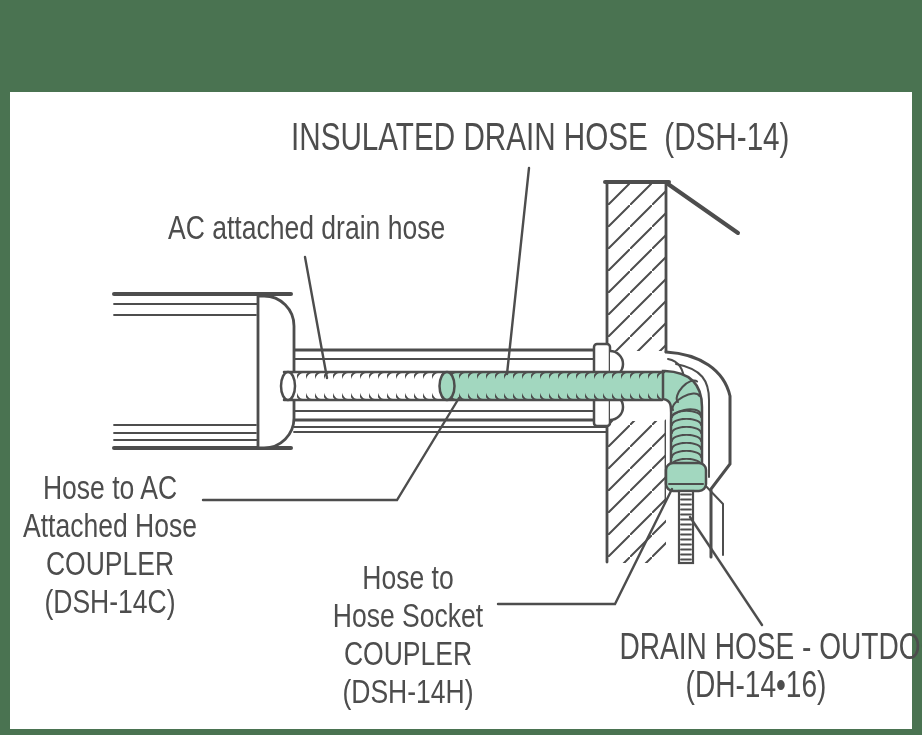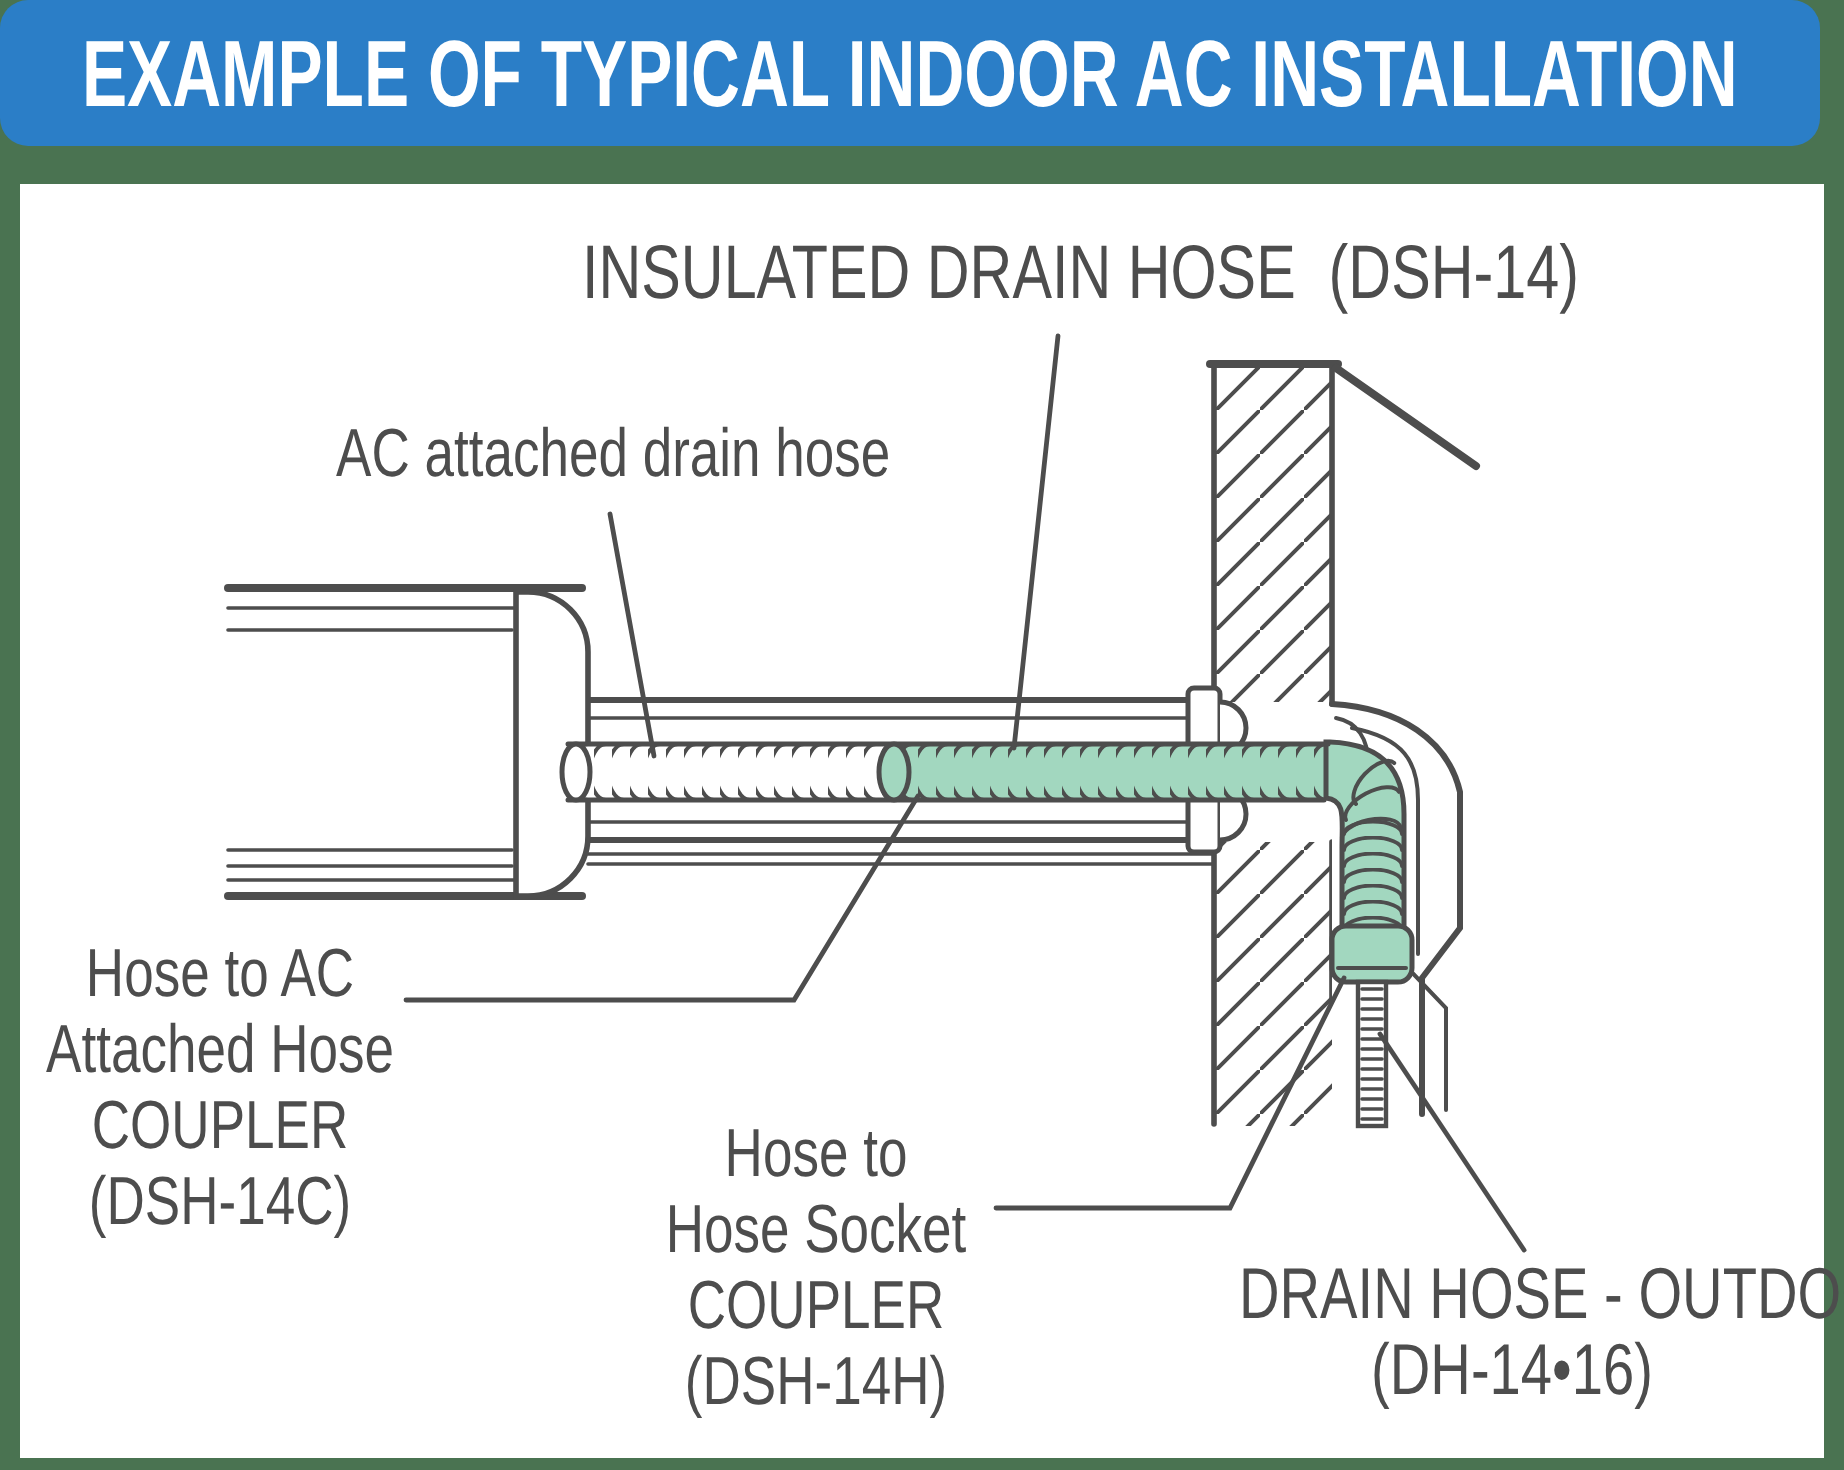--- a/index.html
+++ b/index.html
@@ -43,23 +43,20 @@
   .tl{fill:var(--hose-teal);stroke:var(--ink-gray);}
   .tl-flat{fill:var(--hose-teal);stroke:none;}
   .wh-flat{fill:var(--panel-white);stroke:none;}
   .hatchfill{fill:url(#hatch);stroke:none;}
 </style>
 </head>
 <body>
 
 <div class="stage">
 
-  <div class="banner">
-    <div class="banner-title">EXAMPLE OF TYPICAL INDOOR AC INSTALLATION</div>
-  </div>
 
   <div class="panel"></div>
 
   <svg class="diagram" width="922" height="735" viewBox="0 0 922 735">
     <defs>
       <pattern id="hatch" patternUnits="userSpaceOnUse" x="608" y="183" width="22" height="22">
         <path d="M-2,24 L24,-2" class="ln" stroke-width="2"></path>
       </pattern>
       <pattern id="ribsH" patternUnits="userSpaceOnUse" x="288" y="372" width="9" height="28">
         <path d="M6,0 A8,14 0 0 0 6,28" class="ln" stroke-width="2"></path>

